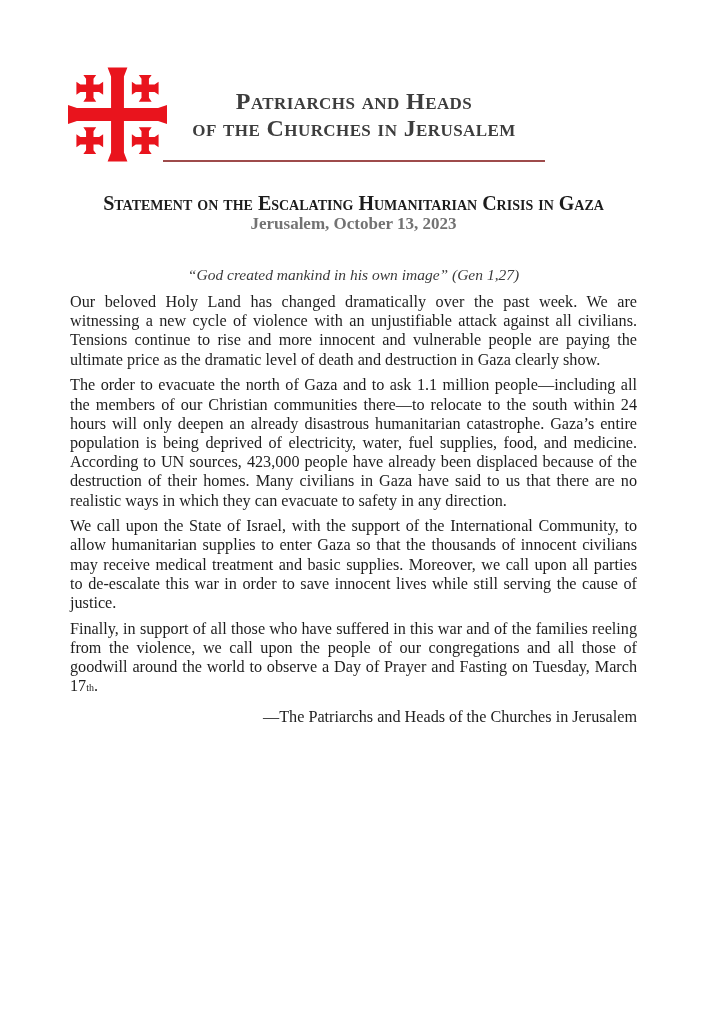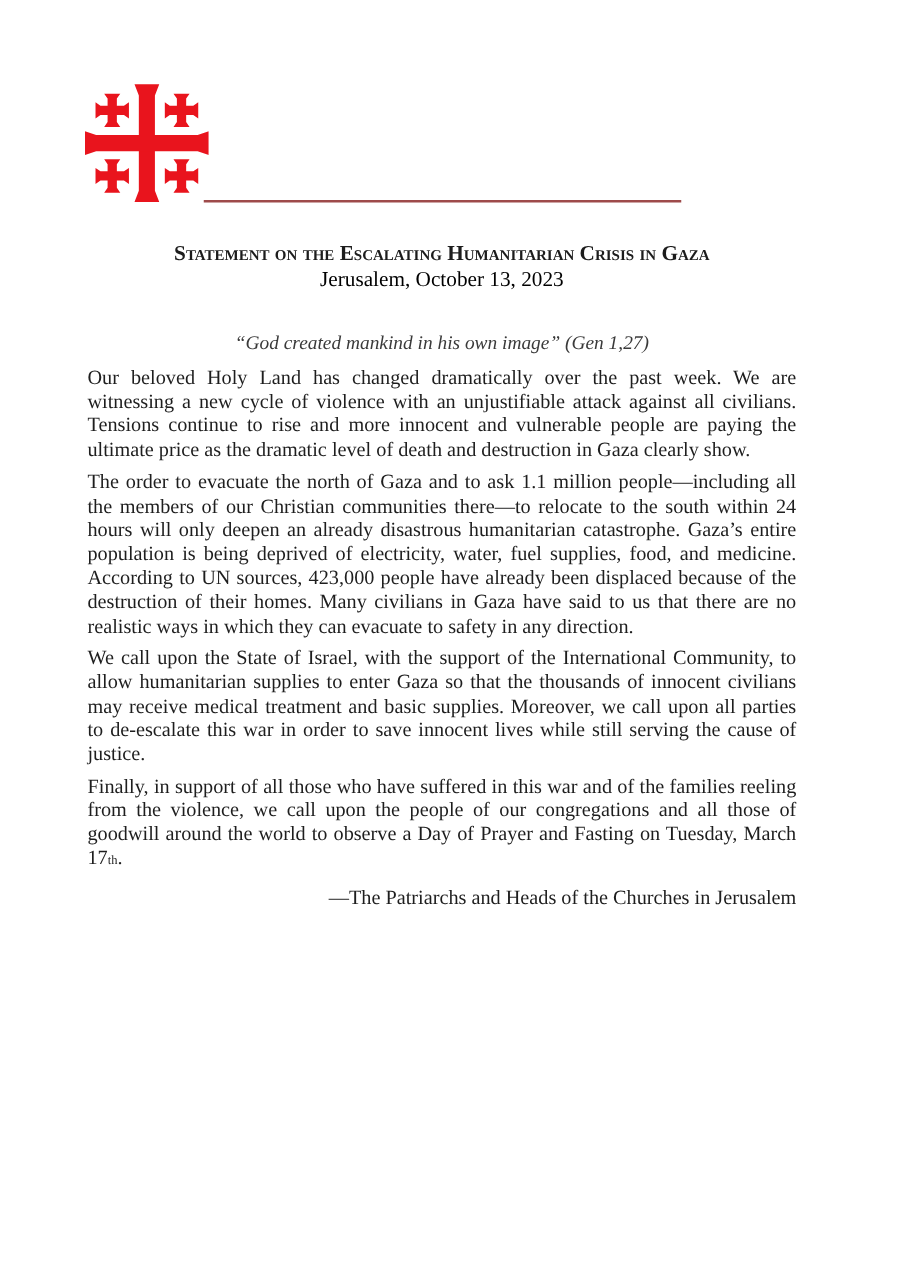--- a/index.html
+++ b/index.html
@@ -47,32 +47,33 @@
     background: #9e4b4b;
   }
   main {
     position: absolute;
     left: 70px;
     top: 193px;
     width: 567px;
   }
   h1.title {
     margin: 0;
-    font-size: 17px;
+    font-size: 20px;
     line-height: 20px;
     text-align: center;
     font-variant: small-caps;
     font-weight: 700;
     color: #1c1c1c;
   }
   .dateline {
     font-size: 17px;
     line-height: 21px;
     text-align: center;
-    color: #000000;
+    color: #737373;
+    font-weight: bold;
   }
   .epigraph {
     margin-top: 31px;
     margin-bottom: 9px;
     font-style: italic;
     font-size: 15.5px;
     line-height: 19px;
     text-align: center;
     color: #3a3a3a;
   }
@@ -112,20 +113,24 @@
           <polygon points="-13.5,-6.5 -9.5,-3.75 9.5,-3.75 13.5,-6.5 13.5,6.5 9.5,3.75 -9.5,3.75 -13.5,6.5"></polygon>
         </g>
         <g transform="translate(78,74)">
           <polygon points="-6.5,-13.5 6.5,-13.5 3.75,-9.5 3.75,9.5 6.5,13.5 -6.5,13.5 -3.75,9.5 -3.75,-9.5"></polygon>
           <polygon points="-13.5,-6.5 -9.5,-3.75 9.5,-3.75 13.5,-6.5 13.5,6.5 9.5,3.75 -9.5,3.75 -13.5,6.5"></polygon>
         </g>
       </g>
     </svg>
   </div>
 
+  <div class="org-name">
+    <div>Patriarchs and Heads</div>
+    <div>of the Churches in Jerusalem</div>
+  </div>
 
   <div class="divider"></div>
 
   <main>
     <h1 class="title">Statement on the Escalating Humanitarian Crisis in Gaza</h1>
     <div class="dateline">Jerusalem, October 13, 2023</div>
     <div class="epigraph">“God created mankind in his own image” (Gen 1,27)</div>
 
     <p class="body">Our beloved Holy Land has changed dramatically over the past week. We are witnessing a new cycle of violence with an unjustifiable attack against all civilians. Tensions continue to rise and more innocent and vulnerable people are paying the ultimate price as the dramatic level of death and destruction in Gaza clearly show.</p>
     <p class="body">The order to evacuate the north of Gaza and to ask 1.1 million people—including all the members of our Christian communities there—to relocate to the south within 24 hours will only deepen an already disastrous humanitarian catastrophe. Gaza’s entire population is being deprived of electricity, water, fuel supplies, food, and medicine. According to UN sources, 423,000 people have already been displaced because of the destruction of their homes. Many civilians in Gaza have said to us that there are no realistic ways in which they can evacuate to safety in any direction.</p>

